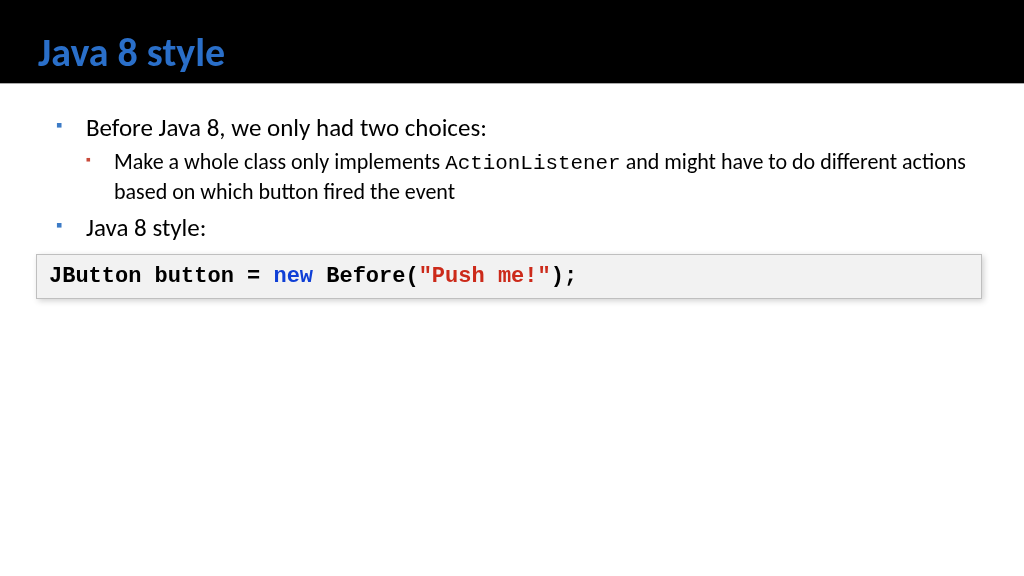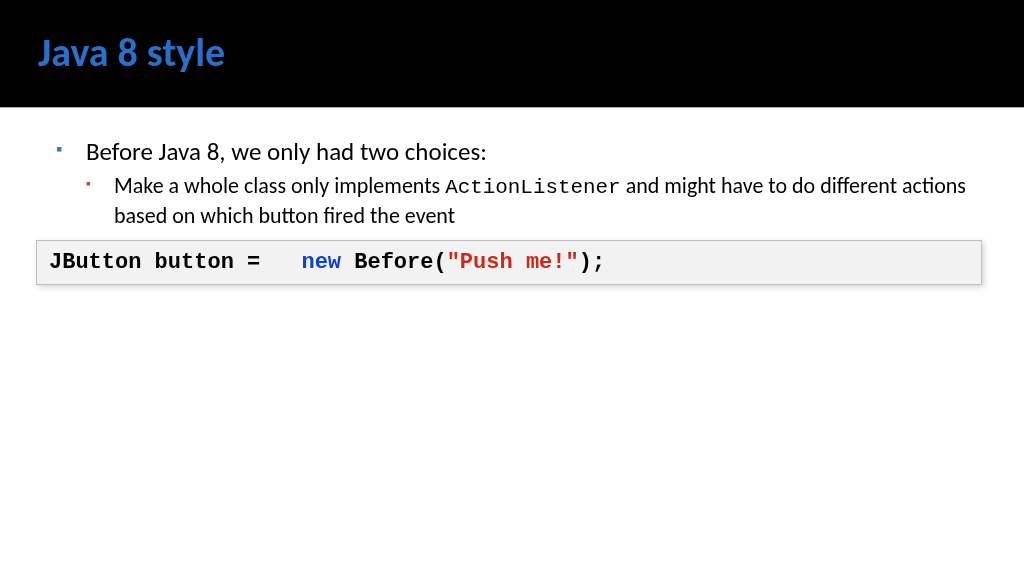--- a/index.html
+++ b/index.html
@@ -5,21 +5,21 @@
   * { margin: 0; padding: 0; box-sizing: border-box; }
   body {
     width: 1024px;
     height: 576px;
     background: #ffffff;
     font-family: "Segoe UI", "Calibri", Arial, sans-serif;
     overflow: hidden;
   }
   .title-bar {
     background: #000000;
-    height: 108px;
+    height: 84px;
     padding: 28px 38px;
     border-bottom: 1px solid #aaa;
   }
   .title-text {
     color: #2a6fc9;
     font-size: 40px;
     font-weight: 600;
     text-shadow: 1px 1px 4px rgba(0,0,0,0.6);
   }
   .content {
@@ -70,38 +70,41 @@
     background: #f2f2f2;
     border: 1px solid #bfbfbf;
     box-shadow: 2px 2px 6px rgba(0,0,0,0.18);
     padding: 8px 12px;
     font-family: "Courier New", Courier, monospace;
     font-weight: bold;
     font-size: 22px;
     line-height: 1.25;
     white-space: nowrap;
   }
-  .kw { color: #0f3fd6; margin-left: 28px; }
+  .kw { color: #0f3fd6; }
   .str { color: #cc2a1a; }
 </style>
 </head>
 <body>
 
 <div class="title-bar">
   <div class="title-text">Java 8 style</div>
 </div>
 
 <div class="content">
   <ul class="level1">
     <li>
       <span>Before Java 8, we only had two choices:</span>
       <ul class="level2">
         <li>
           <span>Make a whole class only implements </span><span class="inline-code">ActionListener</span><span> and might have to do different actions based on which button fired the event</span>
         </li>
       </ul>
     </li>
+    <li>
+      <span>Java 8 style:</span>
+    </li>
   </ul>
 
   <div class="code-block">
     <div><span>JButton button = </span><span class="kw">new</span><span> Before(</span><span class="str">"Push me!"</span><span>);</span></div>
   </div>
 </div>
 
 </body></html>

